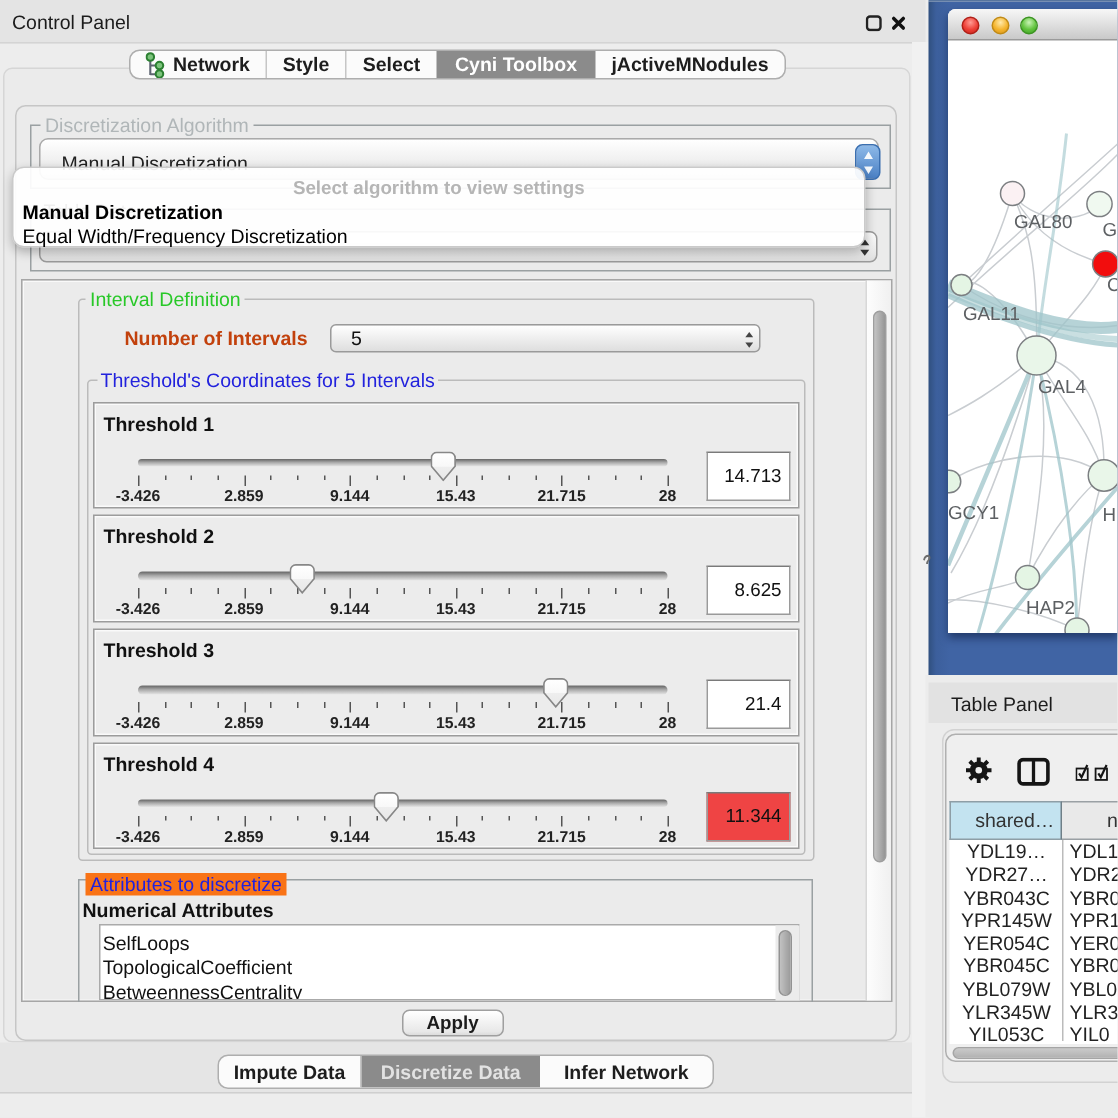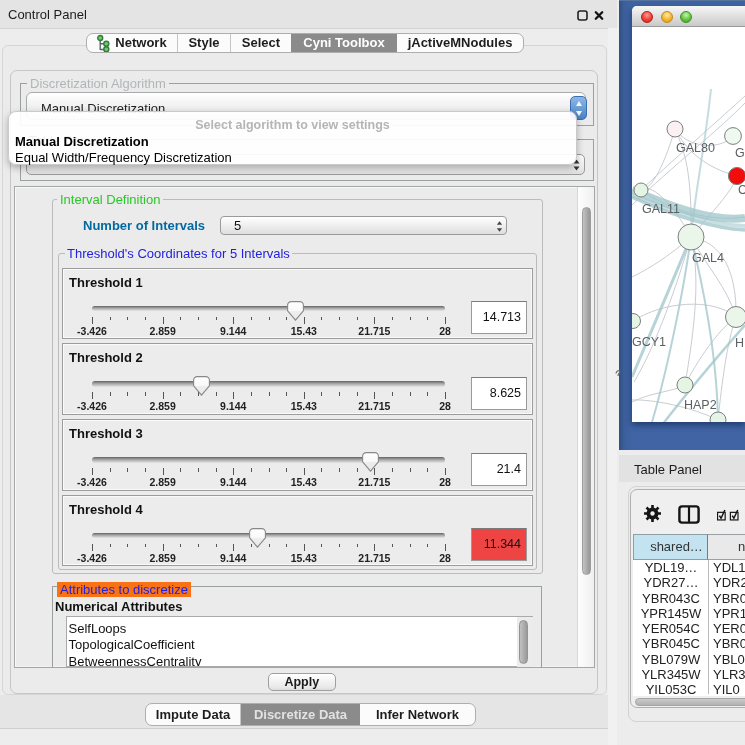--- a/index.html
+++ b/index.html
@@ -65,21 +65,21 @@
 </div>
 
 <div class="abs" style="left:14px;top:186px;width:581px;height:482px;border:1px solid #a6a6a6;box-shadow:inset 1px 1px 0 #f9f9f9, inset -1px -1px 0 #f2f2f2;background:#ebebeb;"></div>
 
 <div class="abs" style="left:577px;top:187px;width:17px;height:480px;background:linear-gradient(90deg,#fdfdfd,#f0f0f0);border-left:1px solid #d8d8d8;"></div>
 <div class="abs" style="left:581.5px;top:207px;width:9.5px;height:368px;border-radius:5px;background:linear-gradient(90deg,#c3c3c3,#969696);border:1px solid #9e9e9e;"></div>
 
 <div class="abs" style="left:52px;top:199px;width:490.5px;height:375px;border:1px solid #bbb;border-radius:3px;"></div>
 <div class="abs" style="left:57px;top:192px;font-size:13px;color:#28c828;background:#ebebeb;padding:0 3px;">Interval Definition</div>
 
-<div class="abs" style="left:83px;top:218px;font-size:13px;color:#0369a1;font-weight:bold;">Number of Intervals</div>
+<div class="abs" style="left:83px;top:218px;font-size:13px;color:#c2410c;font-weight:bold;">Number of Intervals</div>
 <div class="abs" style="left:220px;top:216px;width:287px;height:19px;border:1px solid #9a9a9a;border-radius:4px;background:linear-gradient(#ffffff,#dedede);">
   <div class="abs" style="left:13px;top:1px;font-size:13px;color:#111;">5</div>
   <svg class="abs" style="left:275px;top:3px;" width="7" height="13" viewBox="0 0 8 14">
     <path d="M4 1 L7 5 L1 5 Z" fill="#444"></path>
     <path d="M4 13 L7 9 L1 9 Z" fill="#444"></path>
   </svg>
 </div>
 
 <div class="abs" style="left:58px;top:253px;width:479px;height:316.5px;border:1px solid #bbb;border-radius:3px;"></div>
 <div class="abs" style="left:65px;top:246px;font-size:13px;color:#2222dd;background:#ebebeb;padding:0 2px;">Threshold's Coordinates for 5 Intervals</div>

